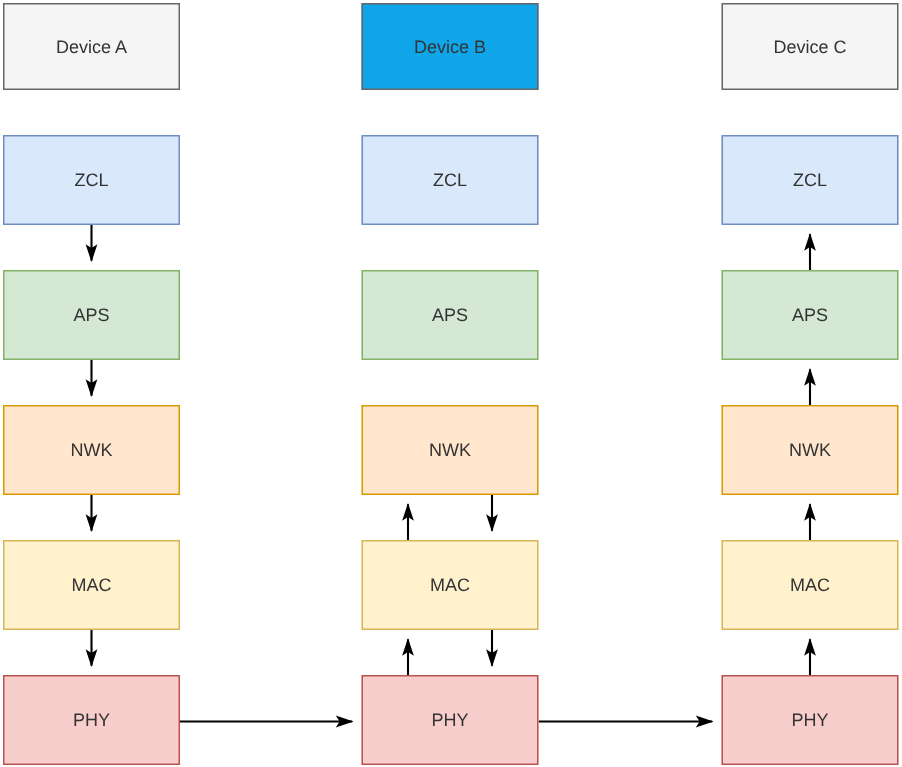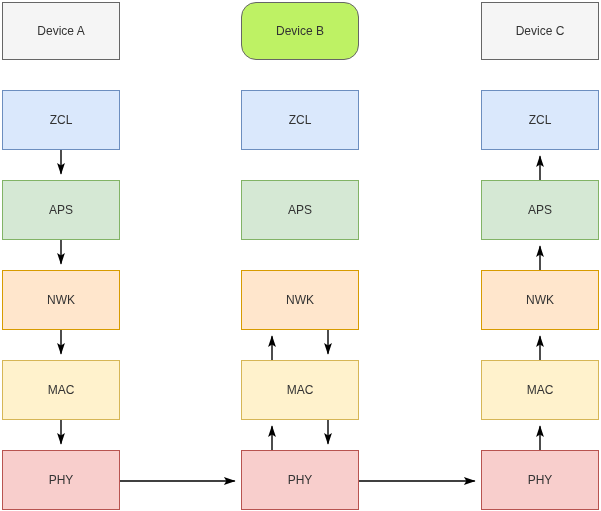--- a/index.html
+++ b/index.html
@@ -69,21 +69,21 @@
         <line x1="540" y1="180" x2="540" y2="156.2" stroke="#000000" stroke-width="1.4" marker-end="url(#arrowhead)"></line>
         <line x1="540" y1="450" x2="540" y2="426.2" stroke="#000000" stroke-width="1.4" marker-end="url(#arrowhead)"></line>
         <line x1="120" y1="481" x2="234.8" y2="481" stroke="#000000" stroke-width="1.4" marker-end="url(#arrowhead)"></line>
         <line x1="359" y1="481" x2="474.8" y2="481" stroke="#000000" stroke-width="1.4" marker-end="url(#arrowhead)"></line>
       </g>
   </svg>
   <div id="nodes-layer">
       <div class="node" style="left: 2px; top: 2px; width: 118px; height: 58px; background: rgb(245, 245, 245); border-color: rgb(102, 102, 102); color: rgb(51, 51, 51);">
         <span>Device A</span>
       </div>
-      <div class="node" style="left: 241px; top: 2px; width: 118px; height: 58px; background: #bef264; border-color: rgb(102, 102, 102); color: rgb(51, 51, 51); border-radius: 15px;">
+      <div class="node" style="left: 241px; top: 2px; width: 118px; height: 58px; background: #0ea5e9; border-color: rgb(102, 102, 102); color: rgb(51, 51, 51);">
         <span>Device B</span>
       </div>
       <div class="node" style="left: 481px; top: 2px; width: 118px; height: 58px; background: rgb(245, 245, 245); border-color: rgb(102, 102, 102); color: rgb(51, 51, 51); justify-content: center;">
         <span>Device C</span>
       </div>
       <div class="node" style="left: 2px; top: 90px; width: 118px; height: 60px; background: rgb(218, 232, 252); border-color: rgb(108, 142, 191); color: rgb(51, 51, 51);">
         <span>ZCL</span>
       </div>
       <div class="node" style="left: 241px; top: 90px; width: 118px; height: 60px; background: rgb(218, 232, 252); border-color: rgb(108, 142, 191); color: rgb(51, 51, 51);">
         <span>ZCL</span>

